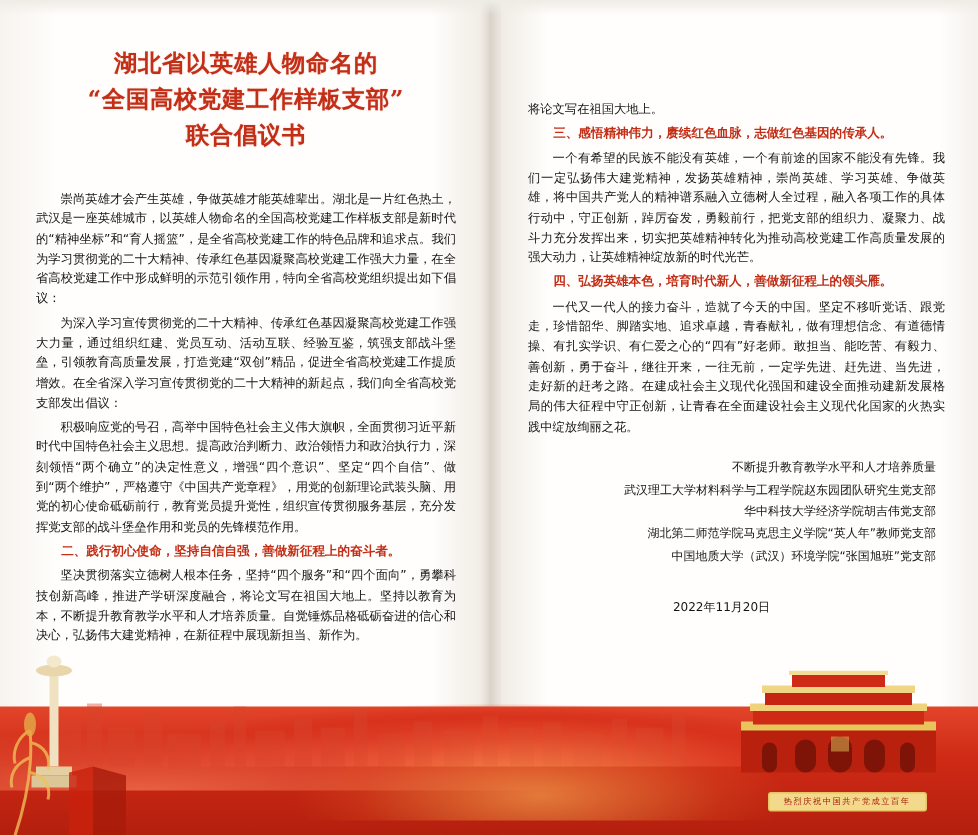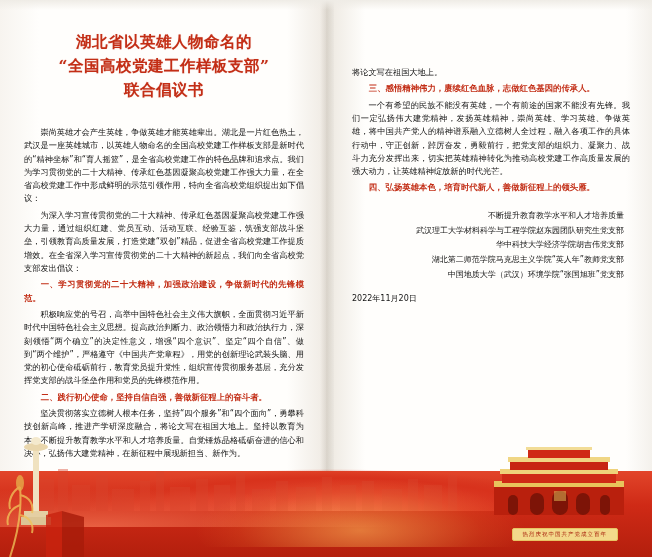--- a/index.html
+++ b/index.html
@@ -102,21 +102,22 @@
   .signers {
     margin-top: 14px;
     font-size: 8px;
     line-height: 1.85;
     color: #141414;
     text-align: right;
     padding-right: 6px;
   }
   .signers div { white-space: nowrap; }
   .sign-date {
-    margin-top: 10px;
+    margin-top: 20px;
+    text-align: center;
     font-size: 8px;
     color: #141414;
     padding-right: 20px;
   }
 
   
   .band {
     position: absolute;
     left: 0;
     bottom: 0;
@@ -193,36 +194,36 @@
     <div class="doc-title">
       <span class="t1">湖北省以英雄人物命名的</span>
       <span class="t2">“全国高校党建工作样板支部”</span>
       <span class="t3">联合倡议书</span>
     </div>
 
     <div class="body-text">
       <p>崇尚英雄才会产生英雄，争做英雄才能英雄辈出。湖北是一片红色热土，武汉是一座英雄城市，以英雄人物命名的全国高校党建工作样板支部是新时代的“精神坐标”和“育人摇篮”，是全省高校党建工作的特色品牌和追求点。我们为学习贯彻党的二十大精神、传承红色基因凝聚高校党建工作强大力量，在全省高校党建工作中形成鲜明的示范引领作用，特向全省高校党组织提出如下倡议：</p>
       <p>为深入学习宣传贯彻党的二十大精神、传承红色基因凝聚高校党建工作强大力量，通过组织红建、党员互动、活动互联、经验互鉴，筑强支部战斗堡垒，引领教育高质量发展，打造党建“双创”精品，促进全省高校党建工作提质增效。在全省深入学习宣传贯彻党的二十大精神的新起点，我们向全省高校党支部发出倡议：</p>
 
-      <p class="sec-head-line">一、学习贯彻党的二十大精神，加强政治建设，争做新时代的先锋模范。</p>
       <p>积极响应党的号召，高举中国特色社会主义伟大旗帜，全面贯彻习近平新时代中国特色社会主义思想。提高政治判断力、政治领悟力和政治执行力，深刻领悟“两个确立”的决定性意义，增强“四个意识”、坚定“四个自信”、做到“两个维护”，严格遵守《中国共产党章程》，用党的创新理论武装头脑、用党的初心使命砥砺前行，教育党员提升党性，组织宣传贯彻服务基层，充分发挥党支部的战斗堡垒作用和党员的先锋模范作用。</p>
 
       <p class="sec-head-line">二、践行初心使命，坚持自信自强，善做新征程上的奋斗者。</p>
       <p>坚决贯彻落实立德树人根本任务，坚持“四个服务”和“四个面向”，勇攀科技创新高峰，推进产学研深度融合，将论文写在祖国大地上。坚持以教育为本，不断提升教育教学水平和人才培养质量。自觉锤炼品格砥砺奋进的信心和决心，弘扬伟大建党精神，在新征程中展现新担当、新作为。</p>
     </div>
   </div>
 
   <div class="col-right">
     <div class="body-text" style="margin-top:0;">
       <p class="no-indent">将论文写在祖国大地上。</p>
 
       <p class="sec-head-line">三、感悟精神伟力，赓续红色血脉，志做红色基因的传承人。</p>
       <p>一个有希望的民族不能没有英雄，一个有前途的国家不能没有先锋。我们一定弘扬伟大建党精神，发扬英雄精神，崇尚英雄、学习英雄、争做英雄，将中国共产党人的精神谱系融入立德树人全过程，融入各项工作的具体行动中，守正创新，踔厉奋发，勇毅前行，把党支部的组织力、凝聚力、战斗力充分发挥出来，切实把英雄精神转化为推动高校党建工作高质量发展的强大动力，让英雄精神绽放新的时代光芒。</p>
 
       <p class="sec-head-line">四、弘扬英雄本色，培育时代新人，善做新征程上的领头雁。</p>
+      <p>一代又一代人的接力奋斗，造就了今天的中国。坚定不移听党话、跟党走，珍惜韶华、脚踏实地、追求卓越，青春献礼，做有理想信念、有道德情操、有扎实学识、有仁爱之心的“四有”好老师。敢担当、能吃苦、有毅力、善创新，勇于奋斗，继往开来，一往无前，一定学先进、赶先进、当先进，走好新的赶考之路。在建成社会主义现代化强国和建设全面推动建新发展格局的伟大征程中守正创新，让青春在全面建设社会主义现代化国家的火热实践中绽放绚丽之花。</p>
     </div>
 
     <div class="signers">
       <div>不断提升教育教学水平和人才培养质量</div>
       <div>武汉理工大学材料科学与工程学院赵东园团队研究生党支部</div>
       <div>华中科技大学经济学院胡吉伟党支部</div>
       <div>湖北第二师范学院马克思主义学院“英人年”教师党支部</div>
       <div>中国地质大学（武汉）环境学院“张国旭班”党支部</div>
     </div>
 

